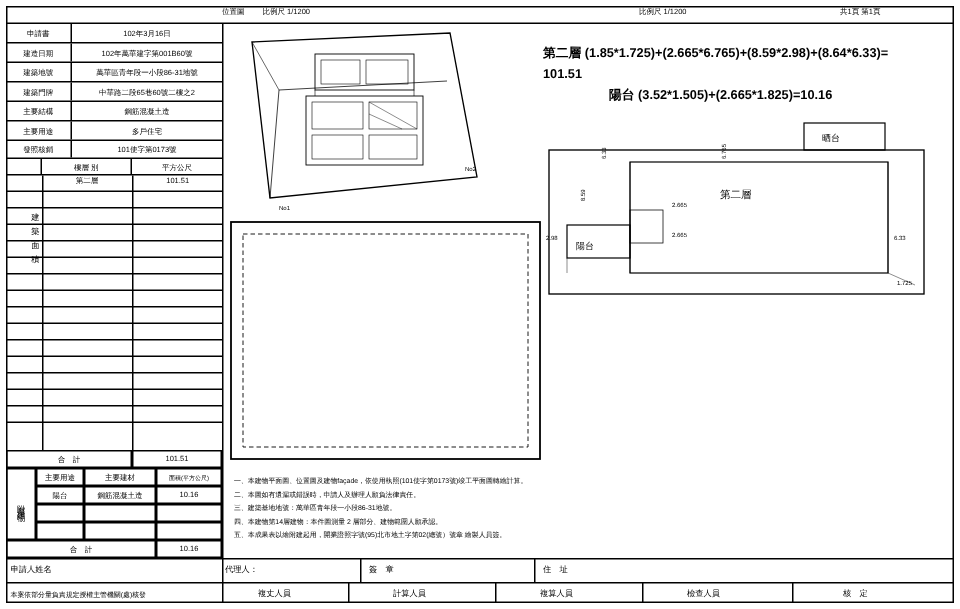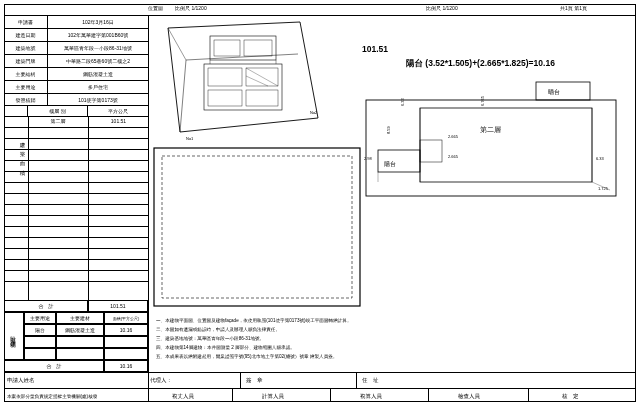--- a/index.html
+++ b/index.html
@@ -180,20 +180,21 @@
       <g stroke="#000" stroke-width="0.3">
         <line x1="96" y1="54" x2="128" y2="72"></line>
         <line x1="96" y1="62" x2="118" y2="72"></line>
       </g>
 
       <text x="160" y="100" font-size="4" font-family="Liberation Sans" fill="#000">No2</text>
       <text x="36" y="126" font-size="4" font-family="Liberation Sans" fill="#000">No1</text>
     </svg>
   </div>
 
+  <div class="fml" style="left:362px;top:30px;">第二層 (1.85*1.725)+(2.665*6.765)+(8.59*2.98)+(8.64*6.33)=</div>
   <div class="fml" style="left:362px;top:44px;">101.51</div>
   <div class="fml2" style="left:362px;top:58px;padding-left:44px;">陽台 (3.52*1.505)+(2.665*1.825)=10.16</div>
 
   <div class="draw" style="left:360px;top:78px;width:268px;height:130px;">
     <svg width="268" height="130" viewBox="0 0 268 130">
 
       <rect x="6" y="22" width="250" height="96" fill="none" stroke="#000" stroke-width="0.9"></rect>
 
       <rect x="176" y="4" width="54" height="18" fill="none" stroke="#000" stroke-width="0.8"></rect>
 

